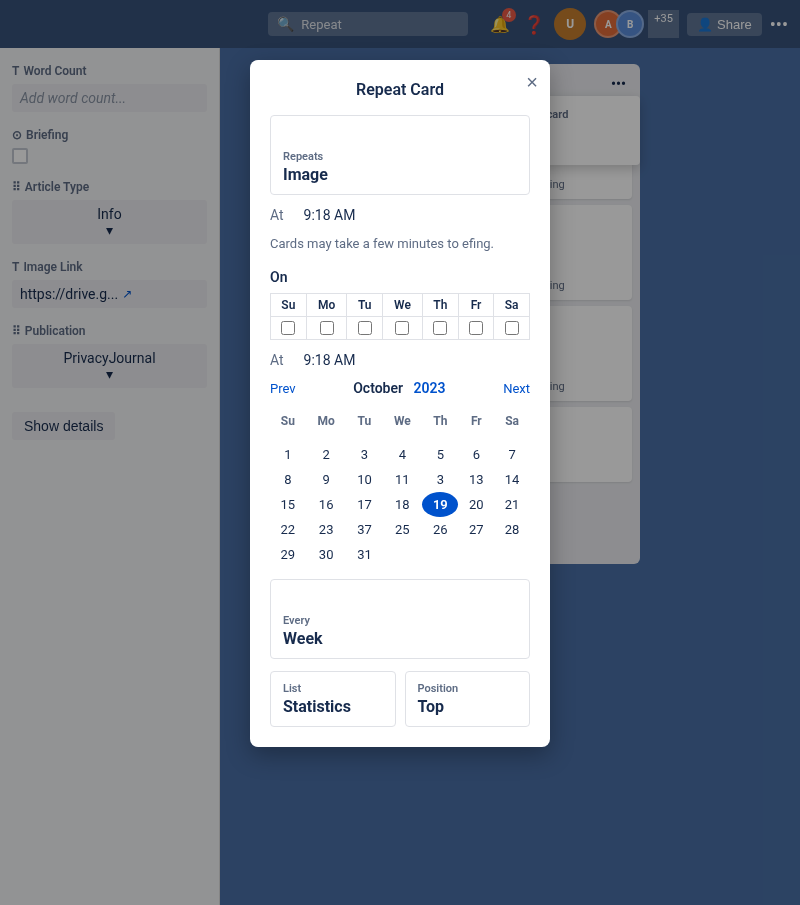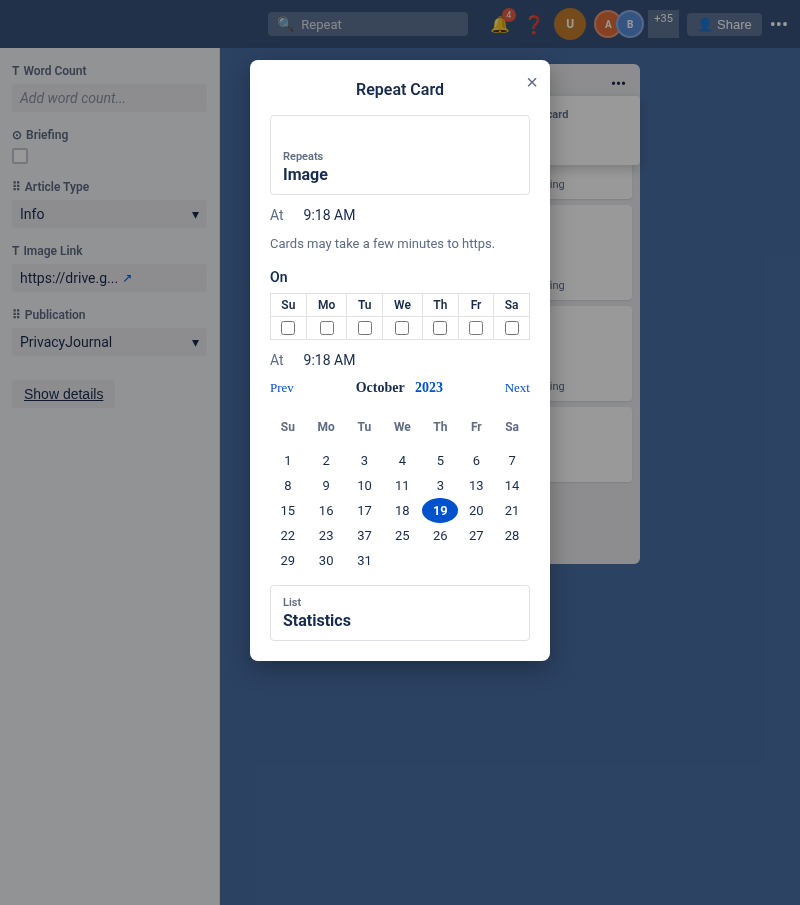--- a/index.html
+++ b/index.html
@@ -126,20 +126,21 @@
       display: flex;
       align-items: center;
       justify-content: space-between;
       font-size: 14px;
       color: #172b4d;
       background: #ebecf0;
       border-radius: 3px;
       padding: 6px 8px;
       width: 100%;
       cursor: pointer;
+      flex-direction: column;
     }
 
     .field-input-link {
       display: flex;
       align-items: center;
       gap: 4px;
       font-size: 14px;
       color: #172b4d;
       background: #ebecf0;
       border-radius: 3px;
@@ -163,21 +164,20 @@
 
     .show-details-btn {
       background: #ebecf0;
       border: none;
       border-radius: 3px;
       padding: 6px 12px;
       font-size: 14px;
       color: #172b4d;
       cursor: pointer;
       margin-top: 8px;
-      text-decoration: underline;
     }
 
     
     .board-columns {
       position: absolute;
       top: 48px; left: 220px; right: 0; bottom: 0;
       display: flex;
       gap: 10px;
       padding: 16px 10px;
       overflow-x: auto;
@@ -377,24 +377,23 @@
 
     .dow-checkbox {
       width: 14px; height: 14px;
       margin: 0 auto;
       display: block;
     }
 
     
     .calendar-nav {
       display: flex;
-      align-items: flex-start;
+      align-items: flex-end;
       justify-content: space-between;
-      margin-bottom: 20px;
-      font-family: Liberation Serif, serif;
+      margin-bottom: 14px;
     }
 
     .calendar-nav-link {
       color: #0052cc;
       font-size: 13px;
       cursor: pointer;
       text-decoration: none;
     }
 
     .calendar-month {
@@ -650,21 +649,21 @@
     <div class="modal-section">
       <div class="modal-section-label">Repeats</div>
       <div class="modal-section-value">Image</div>
     </div>
 
     <div class="modal-at-row">
       <span>At</span>
       <span class="modal-time">9:18 AM</span>
     </div>
 
-    <p class="modal-note">Cards may take a few minutes to https.</p>
+    <p class="modal-note">Cards may take a few minutes to efing.</p>
 
     <div class="modal-on-label">On</div>
 
     <table class="dow-table">
       <thead>
         <tr>
           <th>Su</th>
           <th>Mo</th>
           <th>Tu</th>
           <th>We</th>
@@ -779,22 +778,30 @@
             <td>30</td>
             <td>31</td>
             <td class="cal-empty"></td>
             <td class="cal-empty"></td>
             <td class="cal-empty"></td>
             <td class="cal-empty"></td>
           </tr>
         </tbody>
     </table>
 
+    <div class="modal-section">
+      <div class="modal-section-label">Every</div>
+      <div class="modal-section-value">Week</div>
+    </div>
 
     <div class="bottom-sections">
       <div class="bottom-section">
         <div class="bottom-section-label">List</div>
         <div class="bottom-section-value">Statistics</div>
       </div>
+      <div class="bottom-section">
+        <div class="bottom-section-label">Position</div>
+        <div class="bottom-section-value">Top</div>
+      </div>
     </div>
 
   </div>
 </div>
 
 </body></html>

